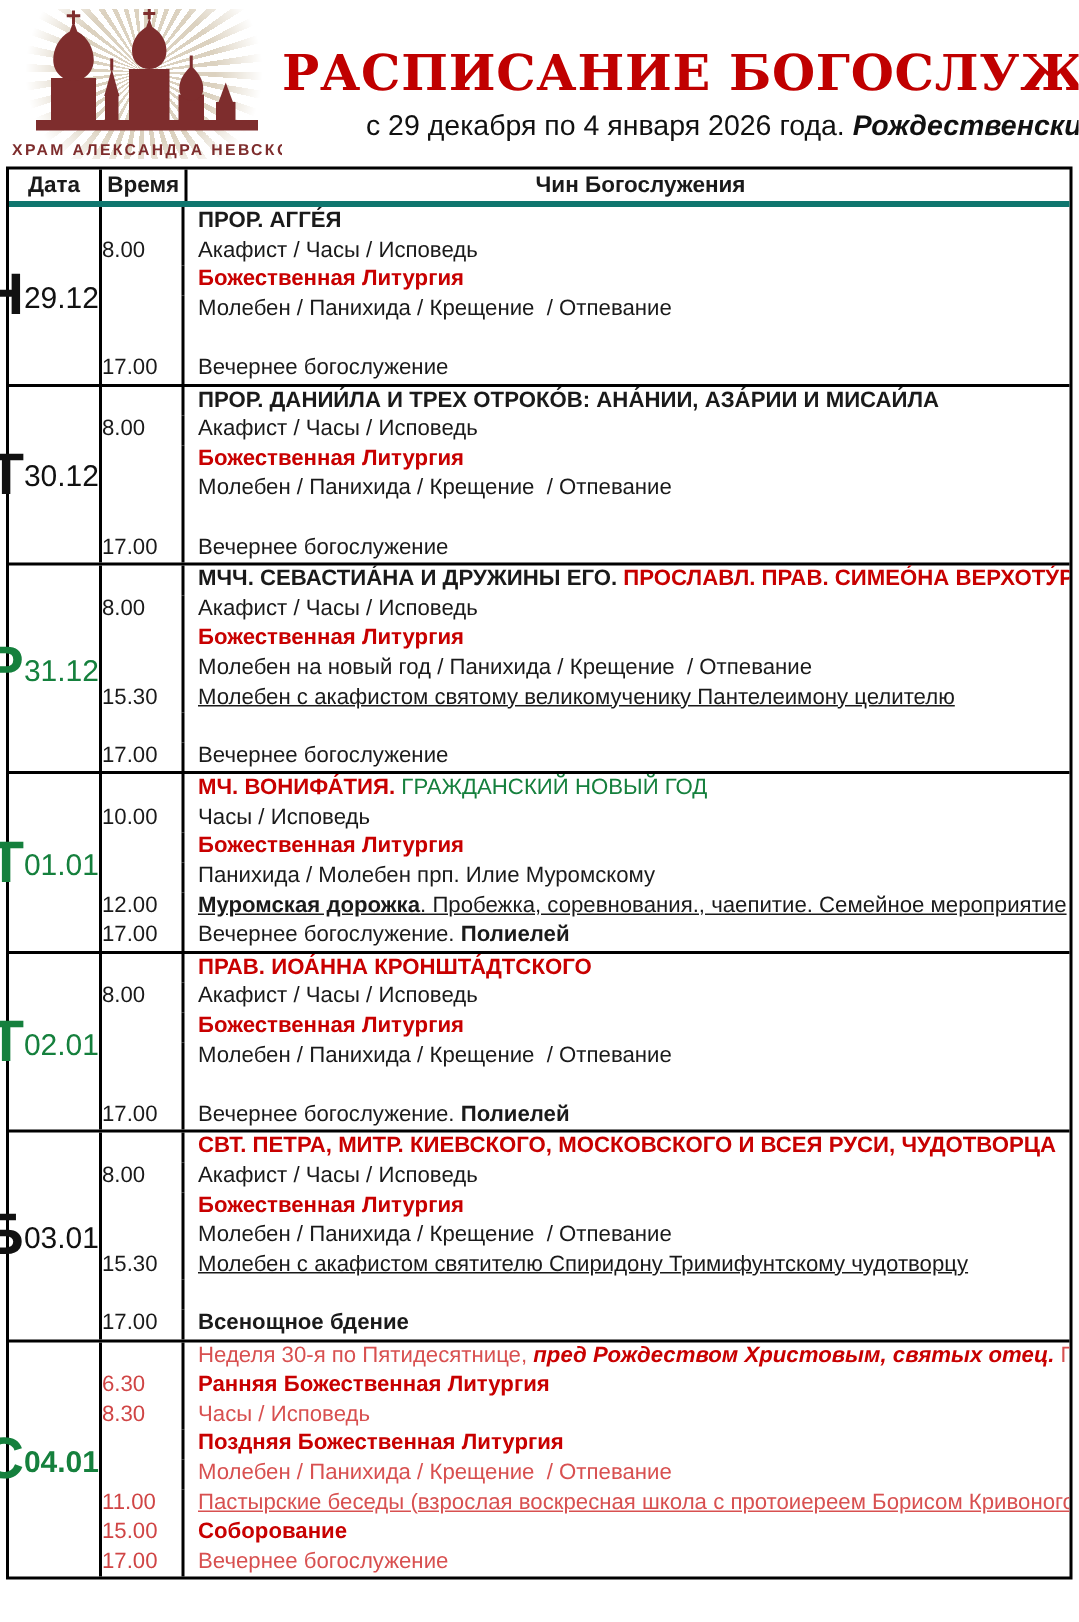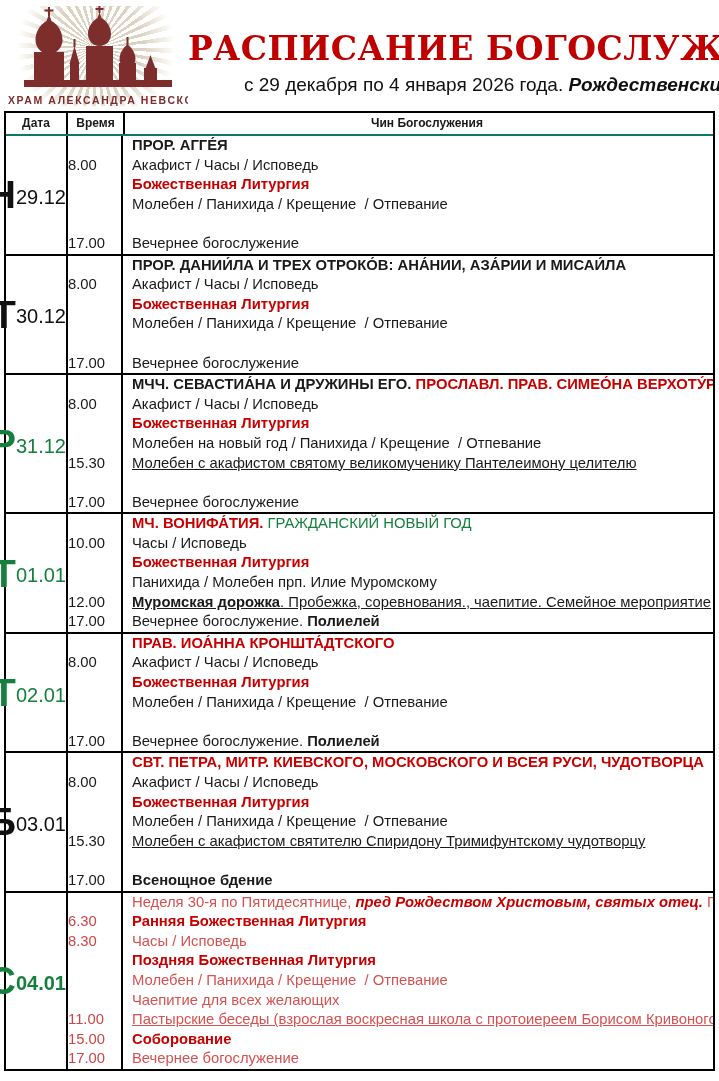--- a/index.html
+++ b/index.html
@@ -24,21 +24,21 @@
   }
   .titlebox{flex:1;display:flex;flex-direction:column;align-items:center;justify-content:center;padding-top:26px;}
   .main-title{
     font-family:"DejaVu Serif",serif;font-weight:bold;font-size:33px;line-height:1.05;
     color:#c00000;letter-spacing:0.5px;white-space:nowrap;
   }
   .subtitle{font-size:19px;margin-top:7px;color:#111;white-space:nowrap;}
   .subtitle .bi{font-weight:bold;font-style:italic;}
   
   .table{margin:3px 4px 0 4px;border:2.5px solid #000;}
-  .thead{display:flex;border-bottom:2px solid #0f766e;font-weight:bold;font-size:12px;height:21px;line-height:21px;}
+  .thead{display:flex;border-bottom:4px solid #0f766e;font-weight:bold;font-size:15px;height:21px;line-height:21px;}
   .th-date{width:60px;flex:none;border-right:2px solid #000;text-align:center;}
   .th-time{width:55px;flex:none;border-right:2px solid #000;text-align:center;}
   .th-main{flex:1;text-align:center;padding-left:16px;}
   .day-row{display:flex;border-bottom:2px solid #000;}
   .day-row:last-child{border-bottom:none;}
   .date-cell{
     width:60px;flex:none;border-right:2px solid #000;
     display:flex;flex-direction:row;align-items:center;justify-content:flex-end;
   }
   .day-abbr{font-size:39px;font-weight:bold;line-height:1;}
@@ -323,24 +323,20 @@
           </div>
           <div class="line">
             <div class="time"></div>
             <div class="content"><span class="seg-b c-red">Поздняя Божественная Литургия</span></div>
           </div>
           <div class="line">
             <div class="time"></div>
             <div class="content"><span>Молебен / Панихида / Крещение  / Отпевание</span></div>
           </div>
           <div class="line">
-            <div class="time"></div>
-            <div class="content"><span>Чаепитие для всех желающих</span></div>
-          </div>
-          <div class="line">
             <div class="time">11.00</div>
             <div class="content"><span class="seg-u">Пастырские беседы (взрослая воскресная школа с протоиереем Борисом Кривоноговым)</span></div>
           </div>
           <div class="line">
             <div class="time">15.00</div>
             <div class="content"><span class="seg-b c-red">Соборование</span></div>
           </div>
           <div class="line">
             <div class="time">17.00</div>
             <div class="content"><span>Вечернее богослужение</span></div>

